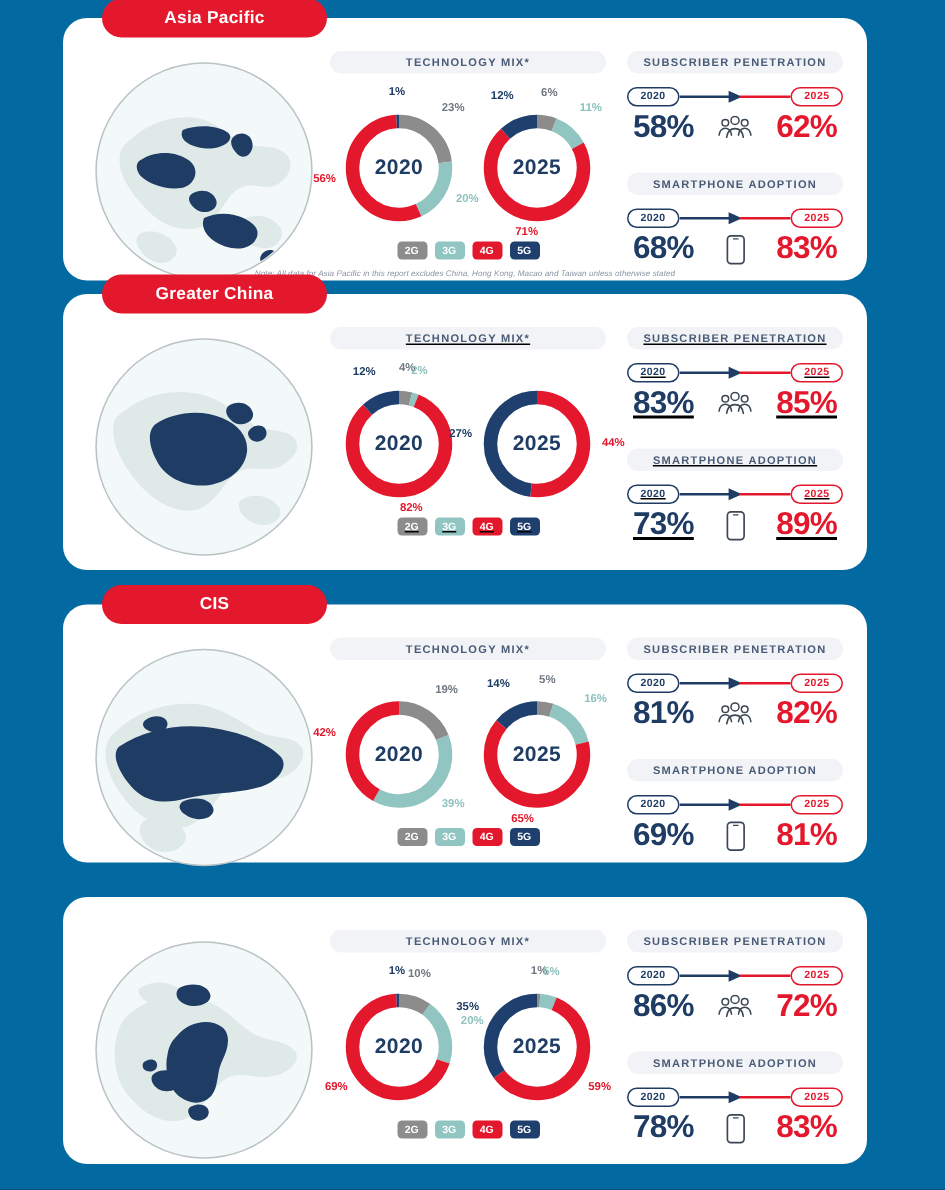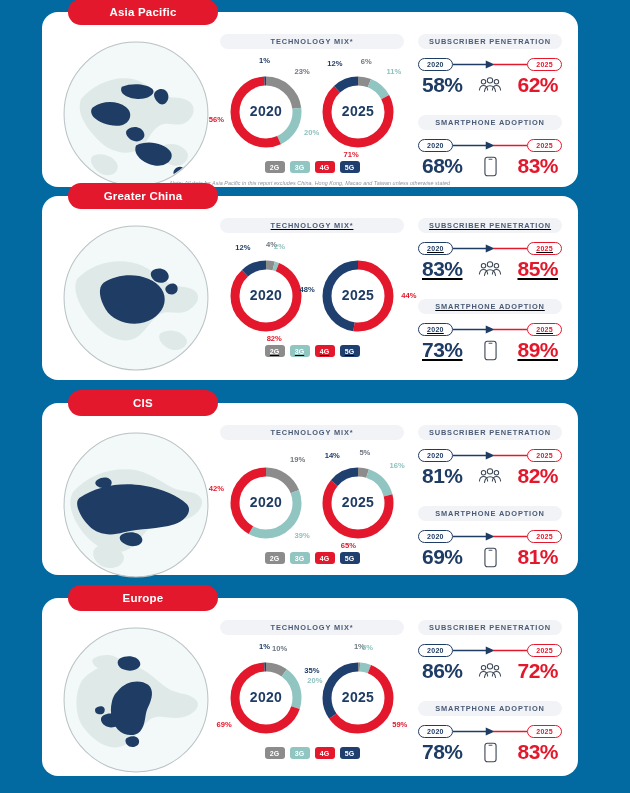--- a/index.html
+++ b/index.html
@@ -247,21 +247,21 @@
                 <div class="seg-label" style="color: rgb(228, 24, 44); left: 52.2448px; top: 88.2206px; transform: translate(-50%, -14%);">82%</div>
                 <div class="seg-label" style="color: rgb(30, 60, 100); left: 27.8025px; top: 4.08983px; transform: translate(-96%, -86%);">12%</div>
               </div>
               <div class="donut-unit">
                 <svg class="donut-svg" viewBox="0 0 80 80" width="80" height="80">
                   <circle cx="40" cy="40" r="31" fill="none" stroke="#e4182c" stroke-width="9" stroke-dasharray="101.28494715173493 93.49379737083224" stroke-dashoffset="0" transform="rotate(-90 40 40)"></circle>
                   <circle cx="40" cy="40" r="31" fill="none" stroke="#1f3f6e" stroke-width="9" stroke-dasharray="93.49379737083224 101.28494715173493" stroke-dashoffset="-101.28494715173493" transform="rotate(-90 40 40)"></circle>
                 </svg>
                 <div class="donut-year">2025</div>
                 <div class="seg-label" style="color: rgb(228, 24, 44); left: 87.9132px; top: 47.7628px; transform: translate(-4%, -50%);">44%</div>
-                <div class="seg-label" style="color: rgb(30, 60, 100); left: 0.0868239px; top: 42.2372px; transform: translate(-96%, -50%);">48%</div>
+                <div class="seg-label" style="color: rgb(30, 60, 100); left: 0.0868239px; top: 42.2372px; transform: translate(-96%, -50%);">27%</div>
               </div>
             </div>
             <div class="legend">
               <div class="legend-chip" style="background: rgb(140, 140, 140);">2G</div>
               <div class="legend-chip" style="background: rgb(145, 197, 193);">3G</div>
               <div class="legend-chip" style="background: rgb(228, 24, 44);">4G</div>
               <div class="legend-chip" style="background: rgb(31, 63, 110);">5G</div>
             </div>
           </div>
           <div class="metrics-col">
@@ -420,21 +420,20 @@
                     <line x1="5" y1="3.2" x2="9" y2="3.2" stroke="#3c4756" stroke-width="1"></line>
                   </svg>
                 </div>
                 <div class="val end">81%</div>
               </div>
             </div>
           </div>
         </div>
       </div>
       <div class="region-card" style="top: 598px; height: 178px;">
-        <div class="region-pill">Europe</div>
         <div class="card-body">
           <div class="globe-wrap">
             <svg class="globe" viewBox="0 0 150 150" width="152" height="152">
               <circle cx="75" cy="75" r="71" fill="#f3f8f8" stroke="#b9c2c4" stroke-width="1"></circle>
               <clipPath id="clip-europe">
                 <circle cx="75" cy="75" r="70"></circle>
               </clipPath>
               <g clip-path="url(#clip-europe)">
                 <path d="M20,42 C34,28 54,24 72,30 C86,35 94,46 104,52 C114,58 126,56 132,64 C136,70 128,78 118,80 C106,83 96,76 86,82 C76,89 72,102 60,108 C46,114 30,104 20,90 C10,76 12,52 20,42 Z M30,22 C40,16 54,18 58,26 C61,32 52,38 44,36 C34,33 26,26 30,22 Z" fill="#dfeae8" transform="translate(3,12)"></path>
                 <path d="M54,54 C62,44 76,42 84,48 C90,53 88,62 84,70 C80,78 82,88 76,94 C70,100 60,98 54,92 C48,86 46,74 48,66 C49,60 51,57 54,54 Z M40,78 C48,74 56,78 56,84 C56,90 46,92 41,88 C37,85 36,80 40,78 Z M56,22 C64,18 74,20 76,26 C78,32 68,36 60,33 C54,31 52,25 56,22 Z M34,70 C38,68 42,70 41,74 C40,78 34,78 32,75 C31,72 32,71 34,70 Z M64,100 C70,97 76,100 75,105 C74,110 66,111 63,107 C61,104 61,101 64,100 Z" fill="#1e3c64" transform="translate(3,12)"></path>

